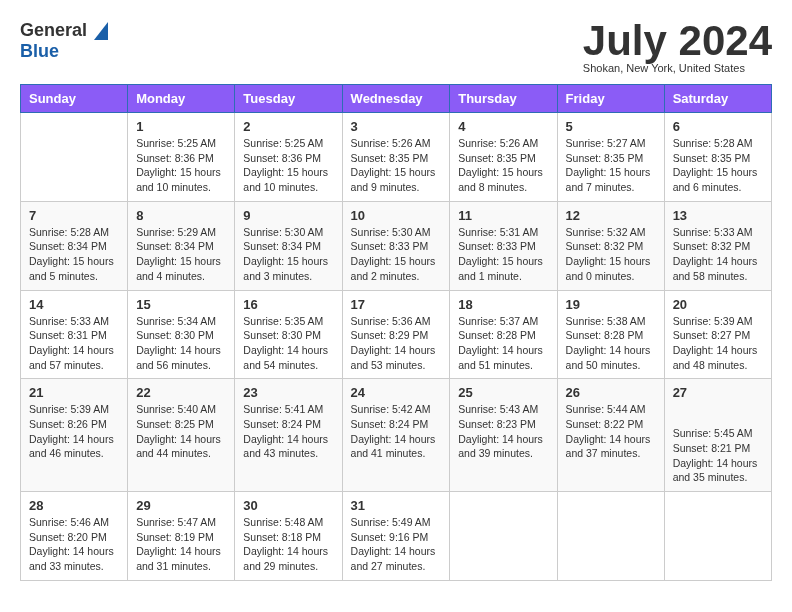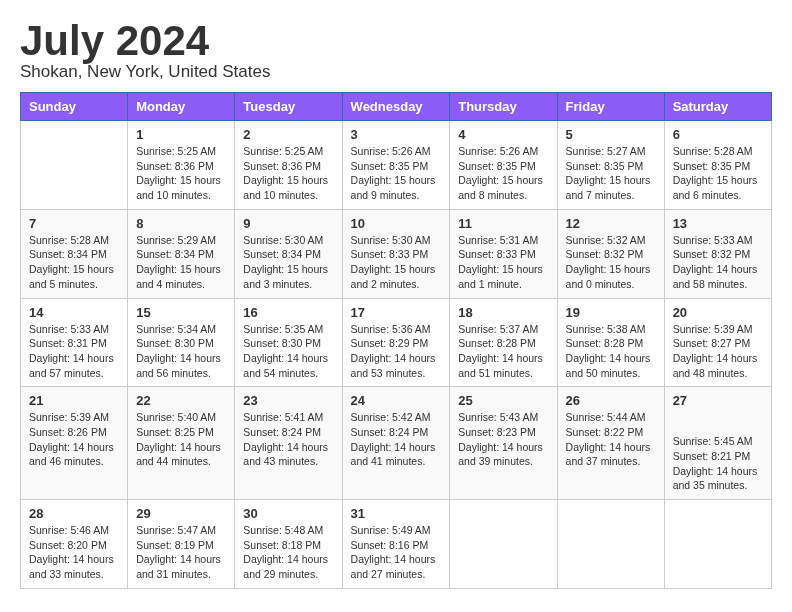--- a/index.html
+++ b/index.html
@@ -23,21 +23,21 @@
     .title-section {
       text-align: left;
     }
     .month-title {
       font-size: 42px;
       font-weight: bold;
       color: #333;
       line-height: 1;
     }
     .location {
-      font-size: 17px;
+      font-size: 11px;
       color: #333;
     }
     table {
       width: 100%;
       border-collapse: collapse;
       border: 1px solid #ccc;
     }
     th {
       background-color: #8b5cf6;
       color: #fff;
@@ -73,20 +73,31 @@
     }
     tr td:first-child {
       border-left: 1px solid #ccc;
     }
     .empty { background: #fff; }
   </style>
 </head>
 <body>
 
 <div class="header">
+  <div class="logo">
+    <div>
+      <div style="font-size:18px; font-weight:bold; color:#333; line-height:1.15;">
+        <span>General</span>
+        <svg width="14" height="18" viewBox="0 0 14 18" style="display:inline-block; vertical-align:middle; margin-left:2px;">
+          <polygon points="0,18 14,18 14,0" fill="#1a5fa8"></polygon>
+        </svg>
+      </div>
+      <div style="font-size:18px; font-weight:bold; color:#1a5fa8; line-height:1.15;">Blue</div>
+    </div>
+  </div>
   <div class="title-section">
     <div class="month-title">July 2024</div>
     <div class="location">Shokan, New York, United States</div>
   </div>
 </div>
 
 <table>
   <thead>
     <tr>
     <th>Sunday</th>
@@ -315,21 +326,21 @@
         <td>
           <span class="day-num">30</span>
           <div class="day-info" style="white-space: pre-line;">Sunrise: 5:48 AM
 Sunset: 8:18 PM
 Daylight: 14 hours
 and 29 minutes.</div>
         </td>
         <td>
           <span class="day-num">31</span>
           <div class="day-info" style="white-space: pre-line;">Sunrise: 5:49 AM
-Sunset: 8:16 PM
+Sunset: 9:16 PM
 Daylight: 14 hours
 and 27 minutes.</div>
         </td>
         <td class="empty"></td>
         <td class="empty"></td>
         <td class="empty"></td>
       </tr>
     </tbody>
 </table>
 

